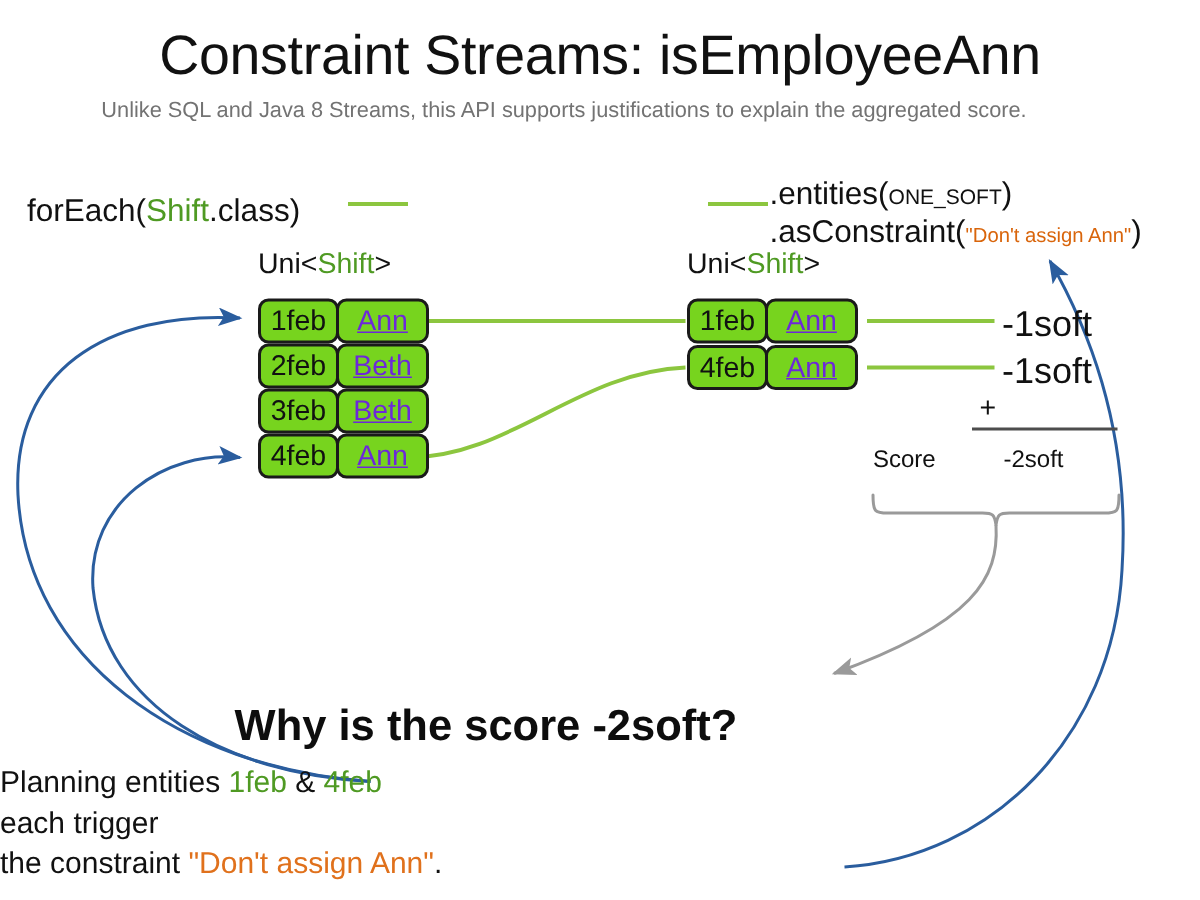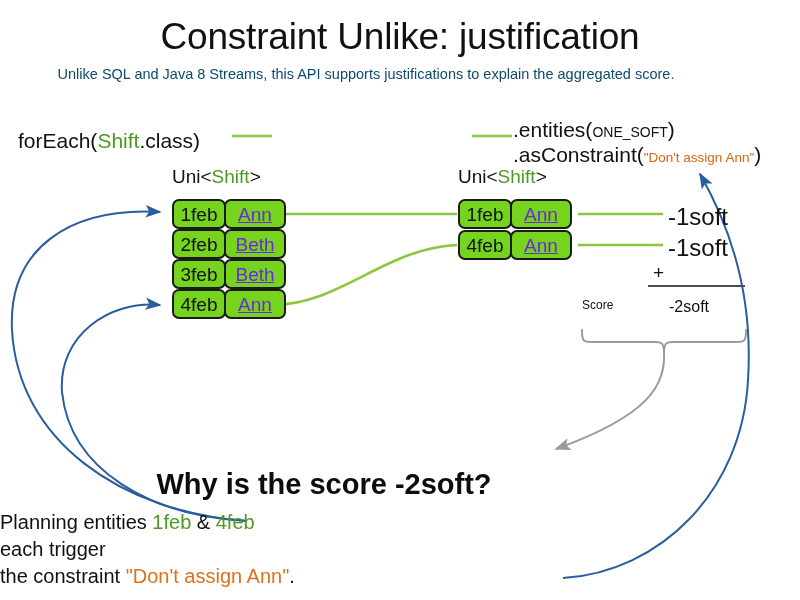--- a/index.html
+++ b/index.html
@@ -23,23 +23,23 @@
 
   
   .title {
     position: absolute; left: 0; top: 16px; width: 800px;
     text-align: center;
     font-size: 37px; font-weight: normal; color: #111111;
     letter-spacing: -0.2px;
     white-space: nowrap;
   }
   .subtitle {
-    position: absolute; left: 6px; top: 66px; width: 720px;
+    position: absolute; left: 16px; top: 66px; width: 720px;
     text-align: center;
-    font-size: 14.5px; color: #0c4a6e;
+    font-size: 14.5px; color: #737373;
     white-space: nowrap;
   }
 
   
   .code {
     position: absolute;
     font-size: 21px; color: #111111;
     white-space: nowrap;
   }
   .code .g { color: #4f9a23; }
@@ -80,21 +80,21 @@
   .cell.emp  { width: 62px; color: #6d28d9; text-decoration: underline; }
 
   
   .softlabel {
     position: absolute;
     font-size: 24px; color: #111111; white-space: nowrap;
   }
 
   
   .score-word {
-    position: absolute; font-size: 12px; color: #111111; white-space: nowrap;
+    position: absolute; font-size: 16px; color: #111111; white-space: nowrap;
   }
   .plus-sign {
     position: absolute; font-size: 19px; color: #111111;
   }
   .sum-rule {
     position: absolute;
     height: 2px; background: #4d4d4d;
   }
   .sum-total {
     position: absolute; font-size: 16px; color: #111111; white-space: nowrap;
@@ -155,21 +155,21 @@
     <path d="M247,521 C120,512 18,440 12,330
              C8,248 70,207 160,212" stroke="#2a5d9e" stroke-width="2" fill="none" marker-end="url(#blue-arrow)"></path>
 
     <path d="M247,521 C150,516 70,470 62,392
              C58,335 110,300 160,305" stroke="#2a5d9e" stroke-width="2" fill="none" marker-end="url(#blue-arrow)"></path>
 
     <path d="M563,578 C660,572 742,492 748,380
              C754,286 724,216 700,174" stroke="#2a5d9e" stroke-width="2" fill="none" marker-end="url(#blue-arrow)"></path>
   </svg>
 
-  <div class="title">Constraint Unlike: justification</div>
+  <div class="title">Constraint Streams: isEmployeeAnn</div>
   <div class="subtitle">Unlike SQL and Java 8 Streams, this API supports justifications to explain the aggregated score.</div>
 
   <div class="code" id="code-foreach"><span>forEach(</span><span class="g">Shift</span><span>.class)</span></div>
 
 
   <div class="code" id="code-penalize"><span>.entities(</span><span class="smallblk">ONE_SOFT</span><span>)</span></div>
 
   <div class="code" id="code-asconstraint"><span>.asConstraint(</span><span class="orange">"Don't assign Ann"</span><span>)</span></div>
 
   <div class="unilabel" id="uni-left"><span>Uni&lt;</span><span class="g">Shift</span><span>&gt;</span></div>

